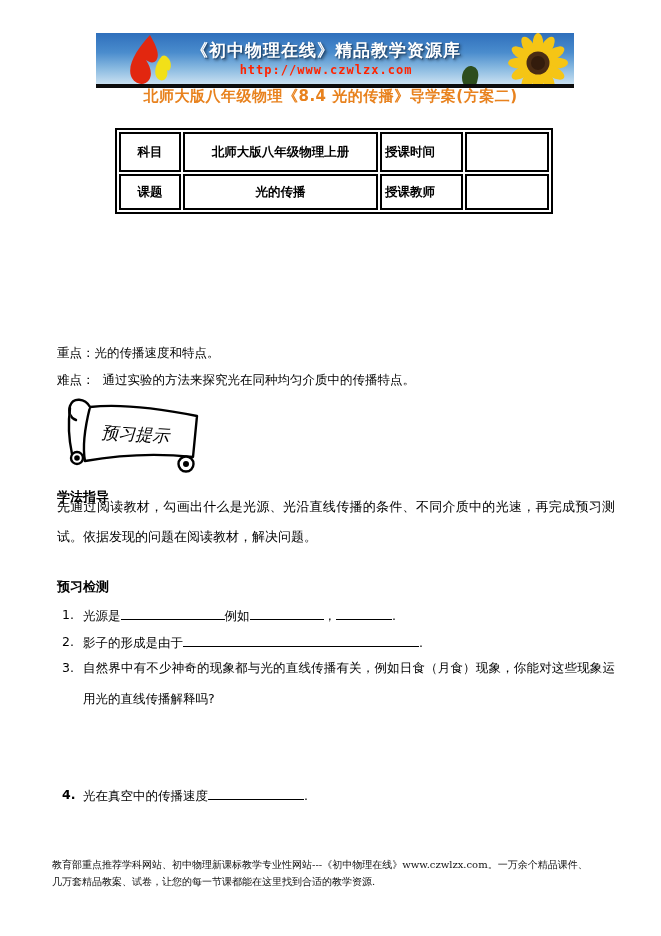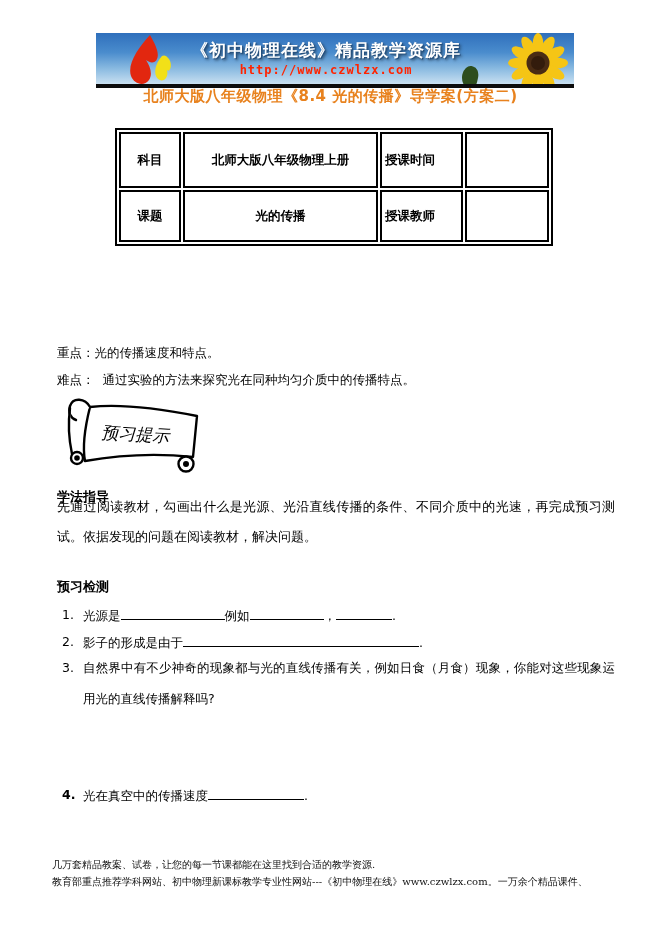--- a/index.html
+++ b/index.html
@@ -33,21 +33,21 @@
   .doc-title{
     position:absolute;top:87px;left:0;width:100%;text-align:center;
     color:#e8821e;font-size:15px;font-weight:bold;letter-spacing:.5px;
   }
 
   
   .info-table{
     position:absolute;top:128px;left:115px;
     border-collapse:separate;border-spacing:2px;border:2px solid #000;background:#fff;
   }
-  .info-table td{border:2px solid #000;font-size:12.5px;vertical-align:middle;padding:8px 3px;}
+  .info-table td{border:2px solid #000;font-size:12.5px;vertical-align:middle;padding:0 3px;}
   .info-table .c1{width:52px;text-align:center;font-weight:bold;}
   .info-table .c2{width:185px;text-align:center;font-weight:bold;}
   .info-table .c3{width:73px;text-align:left;font-weight:bold;white-space:nowrap;}
   .info-table .c4{width:74px;}
   .info-table tr.r1 td{height:36px;}
   .info-table tr.r2 td{height:32px;}
   .info-table tr.r3 td{height:80px;}
   .obj-label div{margin:7px 0;font-weight:bold;text-align:center;}
   .obj-content{font-weight:normal;text-align:left;padding:4px 8px;}
   .obj-content div{margin:9px 0;}
@@ -181,17 +181,17 @@
     <span class="qnum">3.</span>
     <span class="qtext">自然界中有不少神奇的现象都与光的直线传播有关，例如日食（月食）现象，你能对这些现象运用光的直线传播解释吗?</span>
   </div>
 
   <div class="qrow q4">
     <span class="qnum">4.</span>
     <span class="qtext"><span>光在真空中的传播速度</span><span class="blank b5"></span><span>.</span></span>
   </div>
 
   <div class="footer">
+    <div>教育部重点推荐学科网站、初中物理新课标教学专业性网站---《初中物理在线》www.czwlzx.com。一万余个精品课件、</div>
     <div>几万套精品教案、试卷，让您的每一节课都能在这里找到合适的教学资源.</div>
-    <div>教育部重点推荐学科网站、初中物理新课标教学专业性网站---《初中物理在线》www.czwlzx.com。一万余个精品课件、</div>
   </div>
 
 </div>
 
 </body></html>

